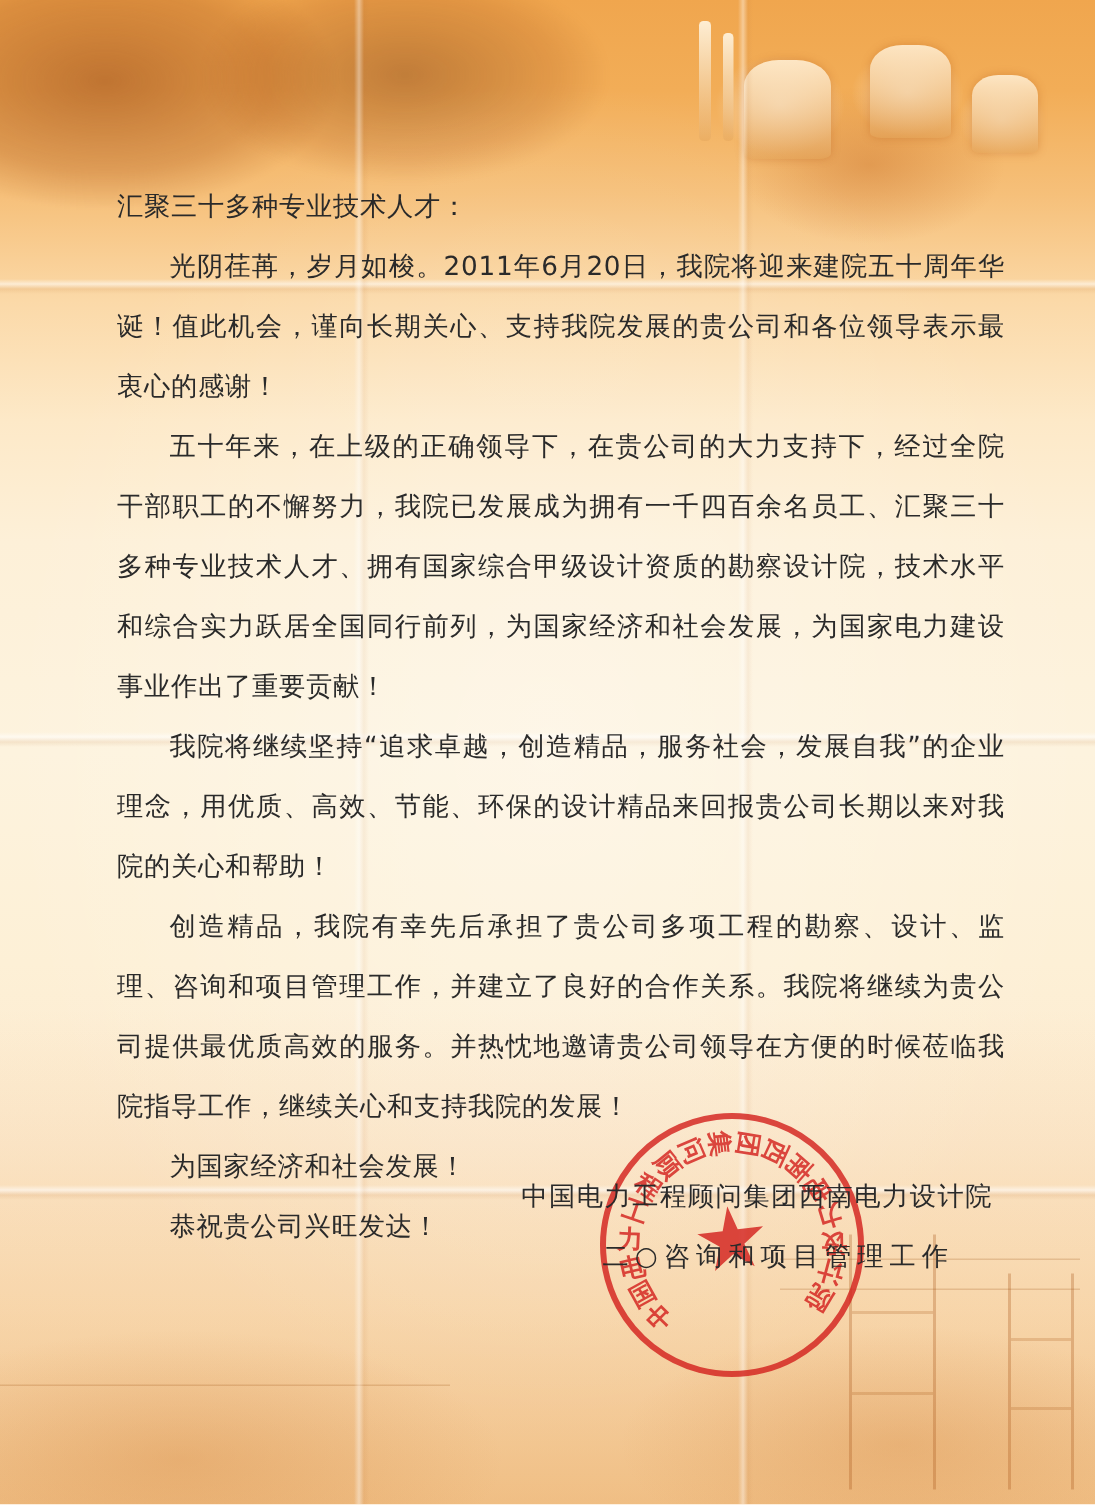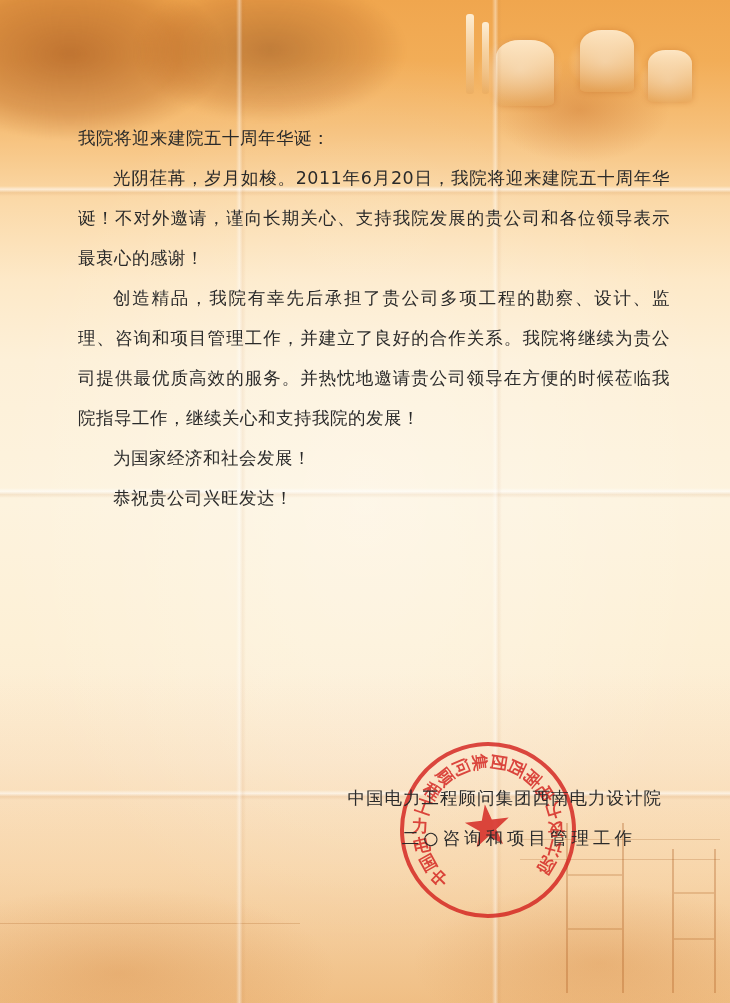--- a/index.html
+++ b/index.html
@@ -246,22 +246,24 @@
   </div>
 
   <div class="crease" style="top:186px;"></div>
   <div class="crease" style="top:488px;"></div>
   <div class="crease" style="top:790px;"></div>
   <div class="crease-v" style="left:236px;"></div>
   <div class="crease-v" style="left:492px;"></div>
   <div class="vignette"></div>
 
   <div class="letter">
-    <p class="salutation">我院将迎来建院五十周年华诞：</p>
-    <p class="para">光阴荏苒，岁月如梭。2011年6月20日，我院将迎来建院五十周年华诞！不对外邀请，谨向长期关心、支持我院发展的贵公司和各位领导表示最衷心的感谢！</p>
+    <p class="salutation">汇聚三十多种专业技术人才：</p>
+    <p class="para">光阴荏苒，岁月如梭。2011年6月20日，我院将迎来建院五十周年华诞！值此机会，谨向长期关心、支持我院发展的贵公司和各位领导表示最衷心的感谢！</p>
+    <p class="para">五十年来，在上级的正确领导下，在贵公司的大力支持下，经过全院干部职工的不懈努力，我院已发展成为拥有一千四百余名员工、汇聚三十多种专业技术人才、拥有国家综合甲级设计资质的勘察设计院，技术水平和综合实力跃居全国同行前列，为国家经济和社会发展，为国家电力建设事业作出了重要贡献！</p>
+    <p class="para">我院将继续坚持“追求卓越，创造精品，服务社会，发展自我”的企业理念，用优质、高效、节能、环保的设计精品来回报贵公司长期以来对我院的关心和帮助！</p>
     <p class="para">创造精品，我院有幸先后承担了贵公司多项工程的勘察、设计、监理、咨询和项目管理工作，并建立了良好的合作关系。我院将继续为贵公司提供最优质高效的服务。并热忱地邀请贵公司领导在方便的时候莅临我院指导工作，继续关心和支持我院的发展！</p>
     <p class="closing">为国家经济和社会发展！</p>
     <p class="closing">恭祝贵公司兴旺发达！</p>
   </div>
 
   <div class="seal">
     <div class="seal-ring"></div>
     <div class="seal-star"></div>
     <div class="seal-text" id="sealText">
         <span style="transform: rotate(-128deg) translate(0px, -68px) rotate(90deg) translate(-50%, -50%);">中</span>

